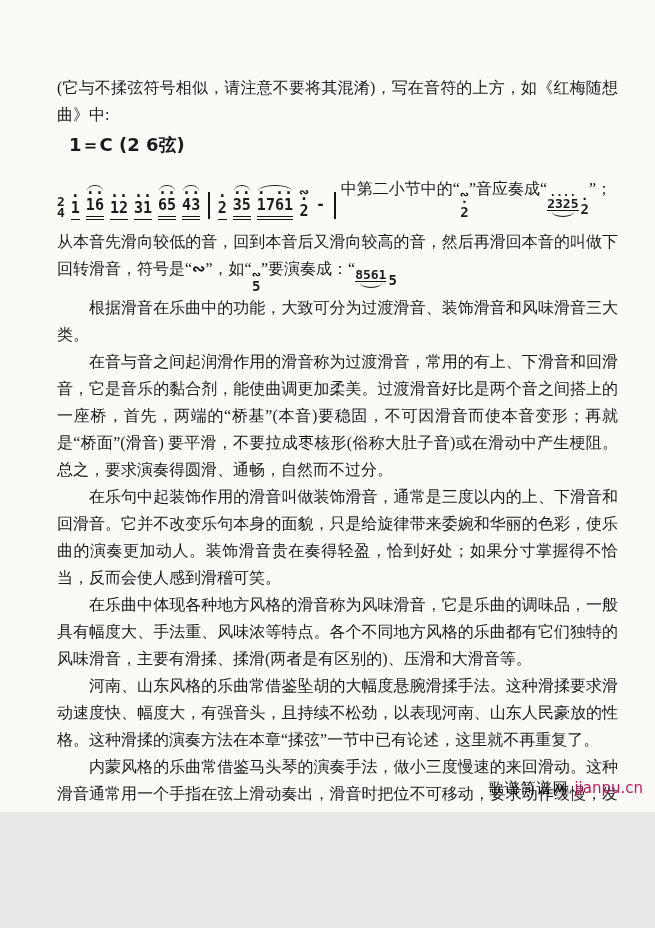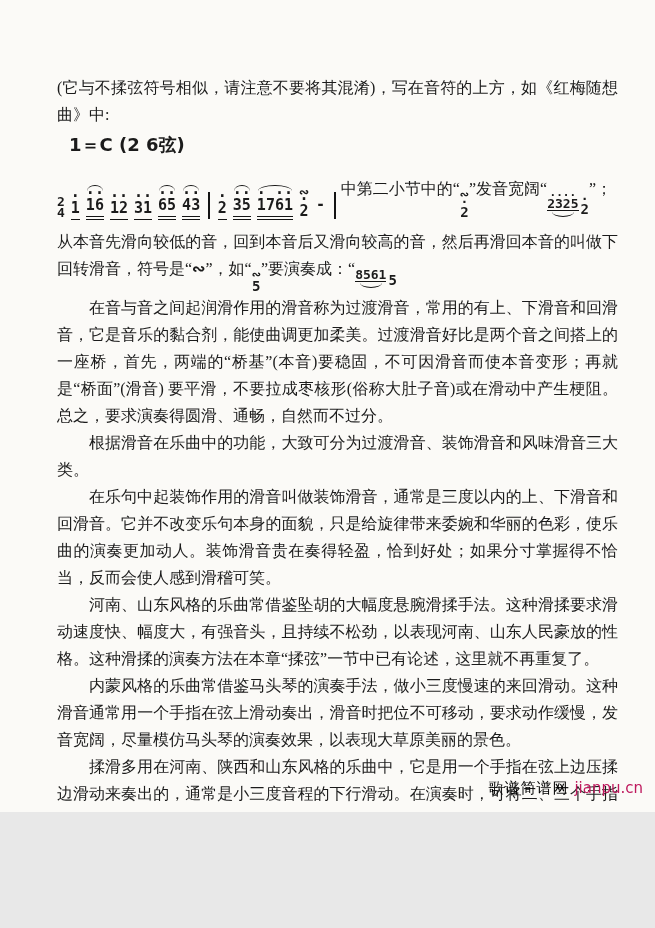--- a/index.html
+++ b/index.html
@@ -187,21 +187,21 @@
       </span>
       <span class="dash">-</span>
 
       <span class="barline"></span>
 
       <span class="cap">
         <span>中第二小节中的“</span><span class="iturn">
             <span class="top">∾</span>
             <span class="dot">·</span>
             <span class="note">2</span>
-          </span><span>”发音宽阔“</span><span class="grace">
+          </span><span>”音应奏成“</span><span class="grace">
             <span class="gnotes">
               <span class="gd">····</span>
               <span class="gn">2325</span>
             </span>
             <span class="gmain">
               <span class="gd">·</span>
               <span class="gn2">2</span>
             </span>
           </span><span>”；</span>
       </span>
@@ -214,23 +214,24 @@
         </span><span>”要演奏成：“</span><span class="grace">
           <span class="gnotes">
             <span class="gn">8561</span>
           </span>
           <span class="gmain">
             <span class="gn2">5</span>
           </span>
         </span>
     </p>
 
+    <p class="para">根据滑音在乐曲中的功能，大致可分为过渡滑音、装饰滑音和风味滑音三大类。</p>
     <p class="para">在音与音之间起润滑作用的滑音称为过渡滑音，常用的有上、下滑音和回滑音，它是音乐的黏合剂，能使曲调更加柔美。过渡滑音好比是两个音之间搭上的一座桥，首先，两端的“桥基”(本音)要稳固，不可因滑音而使本音变形；再就是“桥面”(滑音) 要平滑，不要拉成枣核形(俗称大肚子音)或在滑动中产生梗阻。总之，要求演奏得圆滑、通畅，自然而不过分。</p>
-    <p class="para">根据滑音在乐曲中的功能，大致可分为过渡滑音、装饰滑音和风味滑音三大类。</p>
     <p class="para">在乐句中起装饰作用的滑音叫做装饰滑音，通常是三度以内的上、下滑音和回滑音。它并不改变乐句本身的面貌，只是给旋律带来委婉和华丽的色彩，使乐曲的演奏更加动人。装饰滑音贵在奏得轻盈，恰到好处；如果分寸掌握得不恰当，反而会使人感到滑稽可笑。</p>
+    <p class="para">在乐曲中体现各种地方风格的滑音称为风味滑音，它是乐曲的调味品，一般具有幅度大、手法重、风味浓等特点。各个不同地方风格的乐曲都有它们独特的风味滑音，主要有滑揉、揉滑(两者是有区别的)、压滑和大滑音等。</p>
     <p class="para">河南、山东风格的乐曲常借鉴坠胡的大幅度悬腕滑揉手法。这种滑揉要求滑动速度快、幅度大，有强音头，且持续不松劲，以表现河南、山东人民豪放的性格。这种滑揉的演奏方法在本章“揉弦”一节中已有论述，这里就不再重复了。</p>
     <p class="para">内蒙风格的乐曲常借鉴马头琴的演奏手法，做小三度慢速的来回滑动。这种滑音通常用一个手指在弦上滑动奏出，滑音时把位不可移动，要求动作缓慢，发音宽阔，尽量模仿马头琴的演奏效果，以表现大草原美丽的景色。</p>
     <p class="para">揉滑多用在河南、陕西和山东风格的乐曲中，它是用一个手指在弦上边压揉边滑动来奏出的，通常是小三度音程的下行滑动。在演奏时，可将二、三个手指同时按在弦上，以增加压弦的力量。这种滑音如果在高把位上演奏，因滑动的距离小，虎口可不移动，依靠手指上下的伸展动作来完成；如果在中低把位上演奏，因滑动的距离大，也可放松虎口，用手臂上</p>
 
   </div>
 
   <div class="pagenum">45</div>
 
   <div class="watermark">
     <span class="wm-site">歌谱简谱网</span><span class="wm-domain">jianpu.cn</span>

